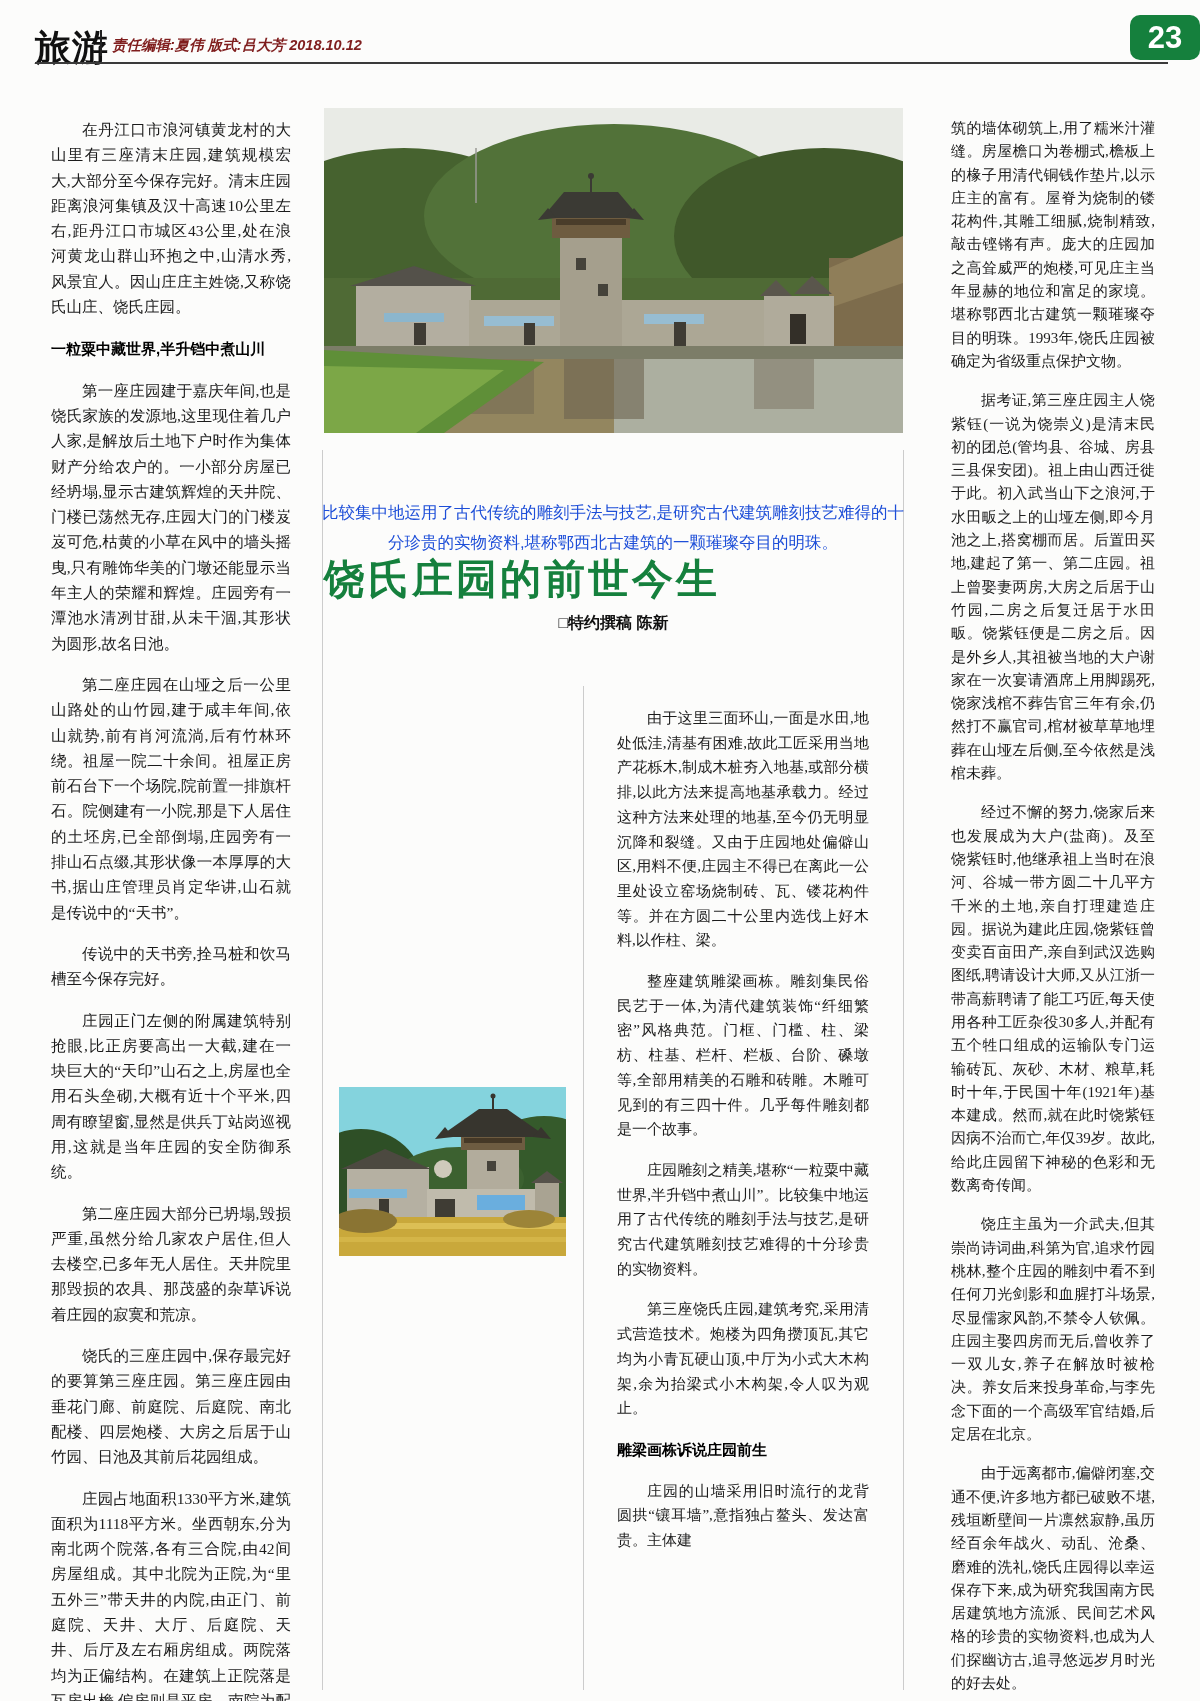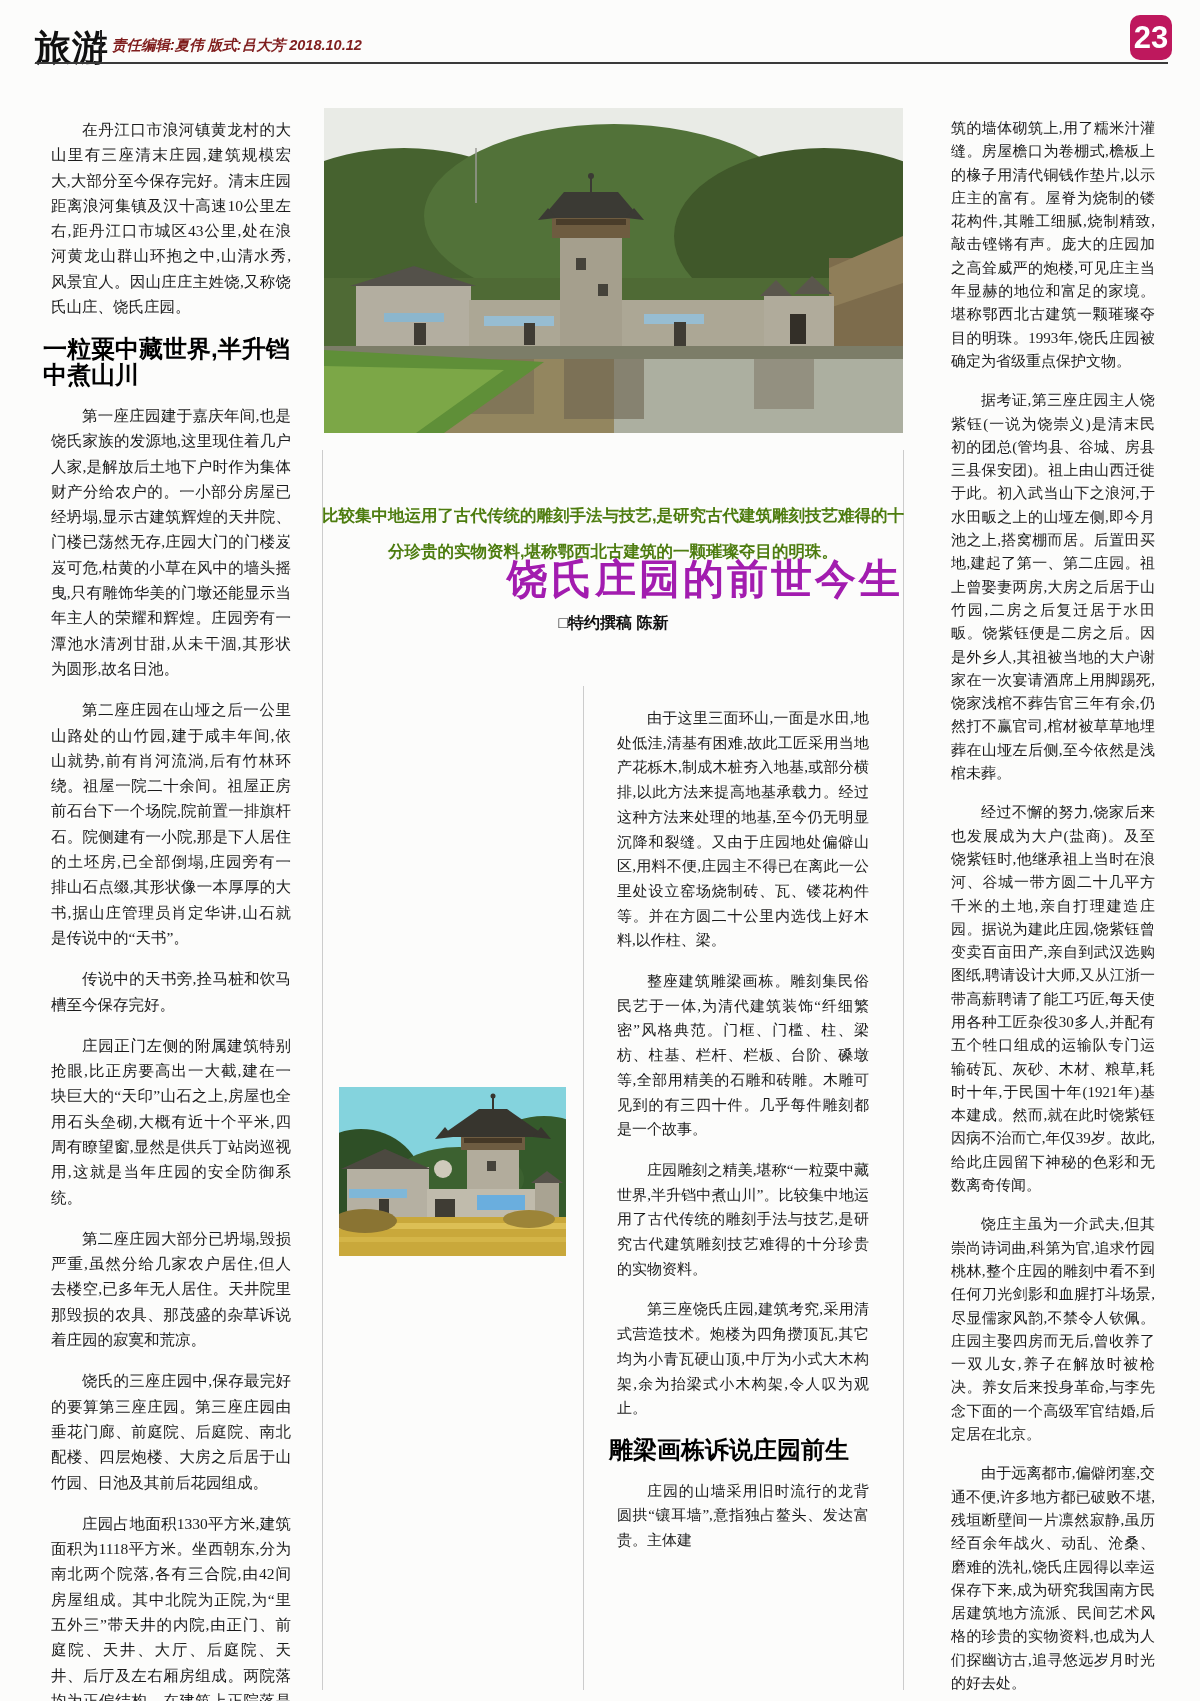--- a/index.html
+++ b/index.html
@@ -6,42 +6,42 @@
   body{width:1200px;height:1701px;position:relative;background:#fcfcfb;
        font-family:"Liberation Serif",serif;color:#1b1b1b;overflow:hidden;}
   #page{position:absolute;inset:0;}
 
   
   .section-title{position:absolute;left:35px;top:24px;font-family:"Liberation Sans",sans-serif;
        font-weight:bold;font-size:36px;letter-spacing:1px;color:#111;}
   .header-sep{position:absolute;left:100px;top:30px;width:2px;height:26px;background:#222;}
   .editor-line{position:absolute;left:112px;top:36px;font-family:"Liberation Sans",sans-serif;
        font-weight:bold;font-style:italic;font-size:14.5px;color:#7f1d1d;}
-  .page-badge{position:absolute;left:1130px;top:15px;width:42px;height:45px;border-radius:10px;
-       background:#be185d;color:#fff;font-family:"Liberation Sans",sans-serif;font-weight:bold;
+  .page-badge{position:absolute;left:1130px;top:15px;width:70px;height:45px;border-radius:10px;
+       background:#15803d;color:#fff;font-family:"Liberation Sans",sans-serif;font-weight:bold;
        font-size:31px;display:flex;align-items:center;justify-content:center;}
   .header-rule{position:absolute;left:35px;top:62px;width:1133px;height:2px;background:#3a3a3a;}
 
   
   .vrule{position:absolute;width:1px;background:#cccccc;}
 
   
   .col p{margin:16px;text-indent:2em;text-align:justify;text-justify:inter-character;}
   .left-col{position:absolute;left:35px;top:101px;width:272px;font-size:15.5px;line-height:25.3px;}
-  .sub-head{font-family:"Liberation Sans",sans-serif;font-weight:bold;font-size:24px;
-       margin:17px 0 12px 8px;text-indent:0;color:#000;}
+  .sub-head{font-family:"Liberation Sans",sans-serif;font-weight:bold;font-size:15px;
+       margin:17px 0 12px 16px;text-indent:0;color:#000;}
   .center-col{position:absolute;left:601px;top:690px;width:284px;font-size:15px;line-height:24.7px;}
   .right-col{position:absolute;left:935px;top:101px;width:236px;font-size:15px;line-height:23.3px;}
   .noindent{text-indent:0 !important;}
 
   
   .intro-deck{position:absolute;left:318px;top:497px;width:590px;text-align:center;
-       font-family:"Liberation Sans",sans-serif;font-weight:bold;font-size:16.5px;line-height:36px;color:#4d7c0f;}
-  .headline{position:absolute;left:324px;top:554px;width:579px;text-align:right;
-       font-size:41px;font-weight:bold;letter-spacing:3px;color:#a21caf;line-height:50px;}
+       font-family:"Liberation Sans",sans-serif;font-weight:normal;font-size:16.5px;line-height:30px;color:#1d4ed8;}
+  .headline{position:absolute;left:324px;top:554px;width:579px;text-align:left;
+       font-size:41px;font-weight:bold;letter-spacing:3px;color:#15803d;line-height:50px;}
   .byline{position:absolute;left:324px;top:613px;width:579px;text-align:center;
        font-family:"Liberation Sans",sans-serif;font-weight:bold;font-size:16px;color:#111;}
 
   
   .photo1{position:absolute;left:324px;top:108px;width:579px;height:325px;overflow:hidden;}
   .photo2{position:absolute;left:339px;top:1087px;width:227px;height:169px;overflow:hidden;}
   .photo1 svg,.photo2 svg{display:block;width:100%;height:100%;}
 </style>
 </head>
 <body>

